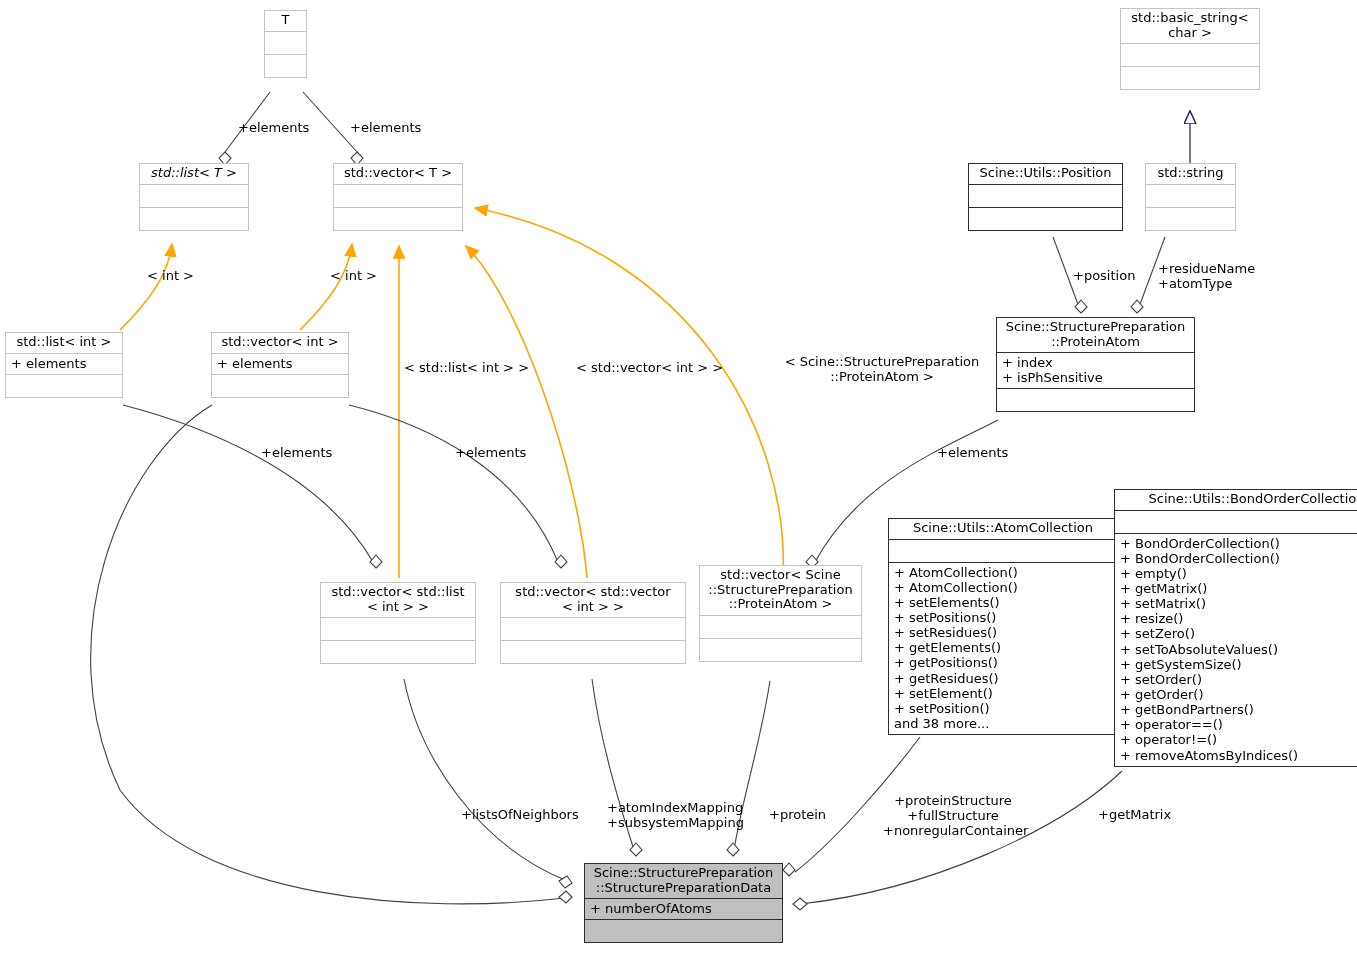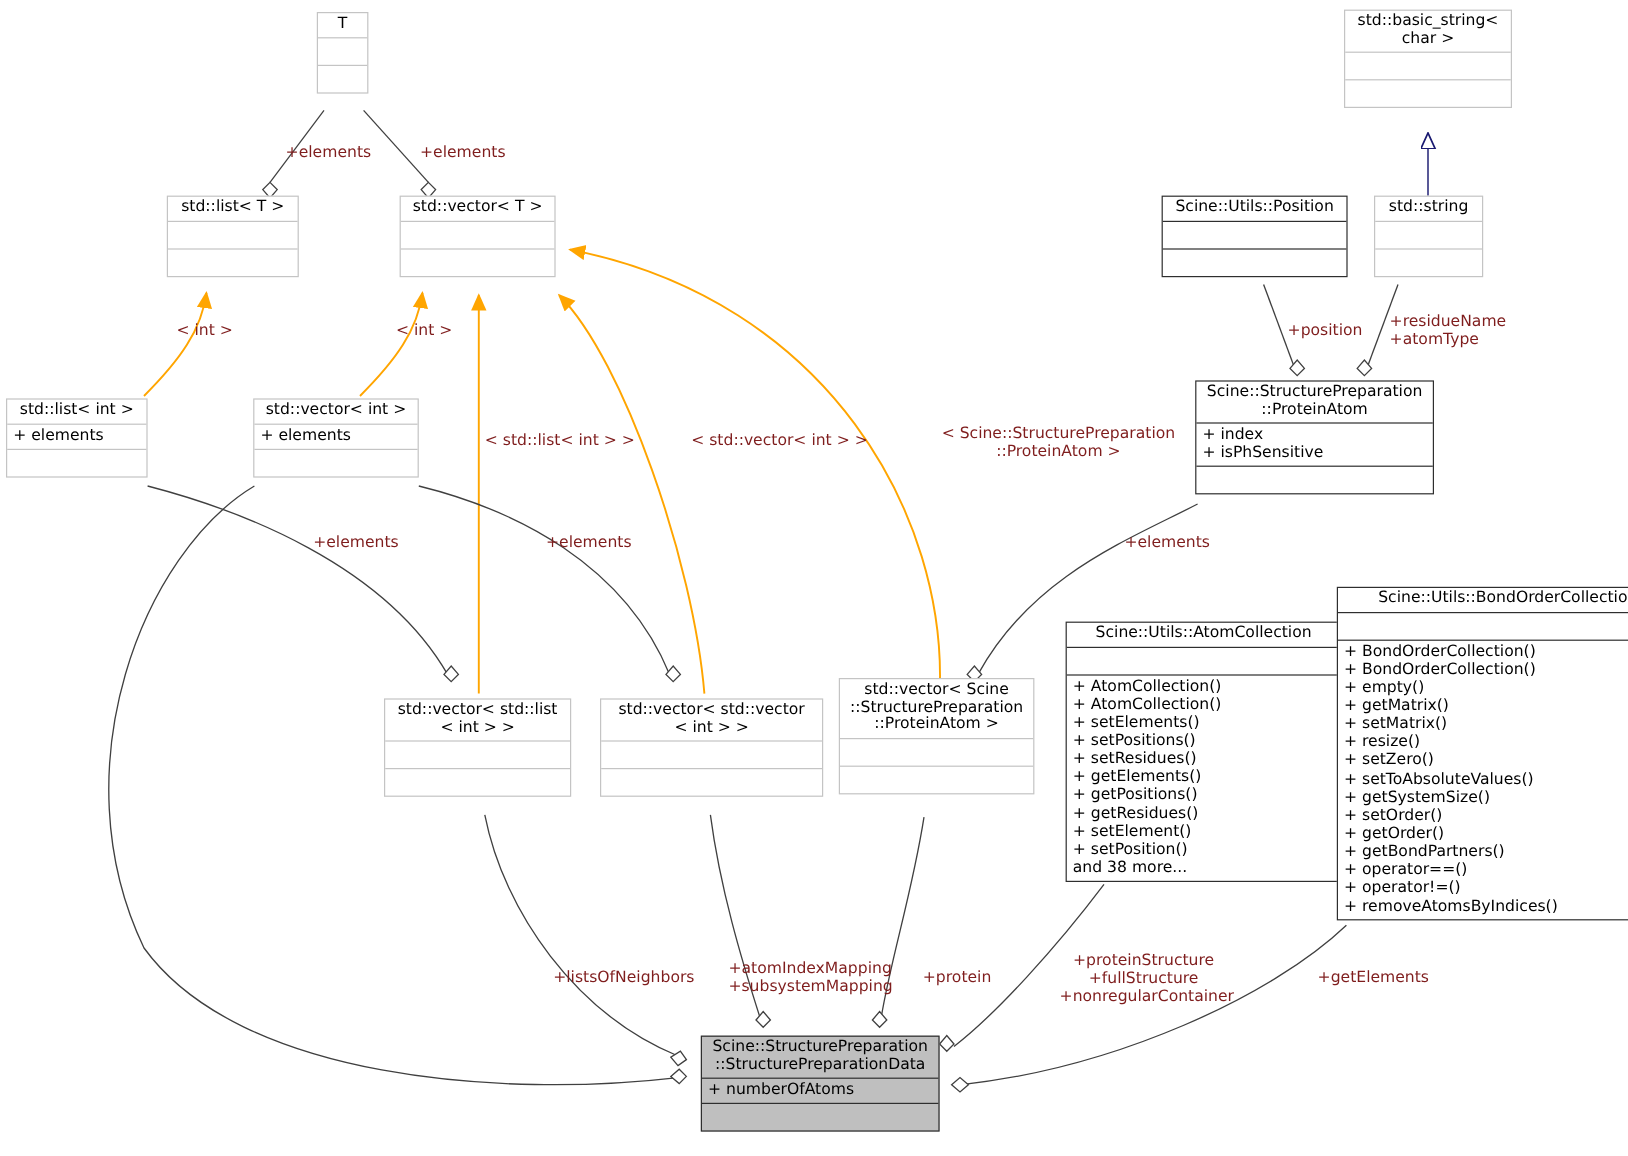--- a/index.html
+++ b/index.html
@@ -62,21 +62,21 @@
     text-align: left;
     min-height: 14px;
   }
   .uml-attrs.empty, .uml-ops.empty {
     min-height: 18px;
     padding: 2px 5px;
   }
   .edge-label {
     position: absolute;
     font-size: 13px;
-    color: #7f1d1d;
+    color: #000000;
     line-height: 1.15;
     white-space: pre-line;
     z-index: 4;
     background: transparent;
   }
   .edge-label.center { text-align: center; }
   .tmpl-label { font-size: 13px; }
 </style>
 </head>
 <body>
@@ -193,21 +193,21 @@
 
   <div class="uml-box" style="left:1120px; top:8px; width:140px;">
     <div class="uml-title">std::basic_string&lt;
 char &gt;</div>
     <div class="uml-sep"></div>
     <div class="uml-attrs empty"></div>
     <div class="uml-sep"></div>
     <div class="uml-ops empty"></div>
   </div>
 
-  <div class="uml-box" style="left:139px; top:163px; width:110px;">
+  <div class="uml-box" style="left:139px; top:163px; width:110px;font-style:italic;">
     <div class="uml-title">std::list&lt; T &gt;</div>
     <div class="uml-sep"></div>
     <div class="uml-attrs empty"></div>
     <div class="uml-sep"></div>
     <div class="uml-ops empty"></div>
   </div>
 
   <div class="uml-box" style="left:333px; top:163px; width:130px;">
     <div class="uml-title">std::vector&lt; T &gt;</div>
     <div class="uml-sep"></div>
@@ -366,15 +366,15 @@
 
   <div class="edge-label" style="left:607px; top:801px;">+atomIndexMapping
 +subsystemMapping</div>
 
   <div class="edge-label" style="left:769px; top:808px;">+protein</div>
 
   <div class="edge-label center" style="left:883px; top:794px; width:140px;">+proteinStructure
 +fullStructure
 +nonregularContainer</div>
 
-  <div class="edge-label" style="left:1098px; top:808px;">+getElements</div>
+  <div class="edge-label" style="left:1098px; top:808px;">+getMatrix</div>
 
 </div>
 
 </body></html>

